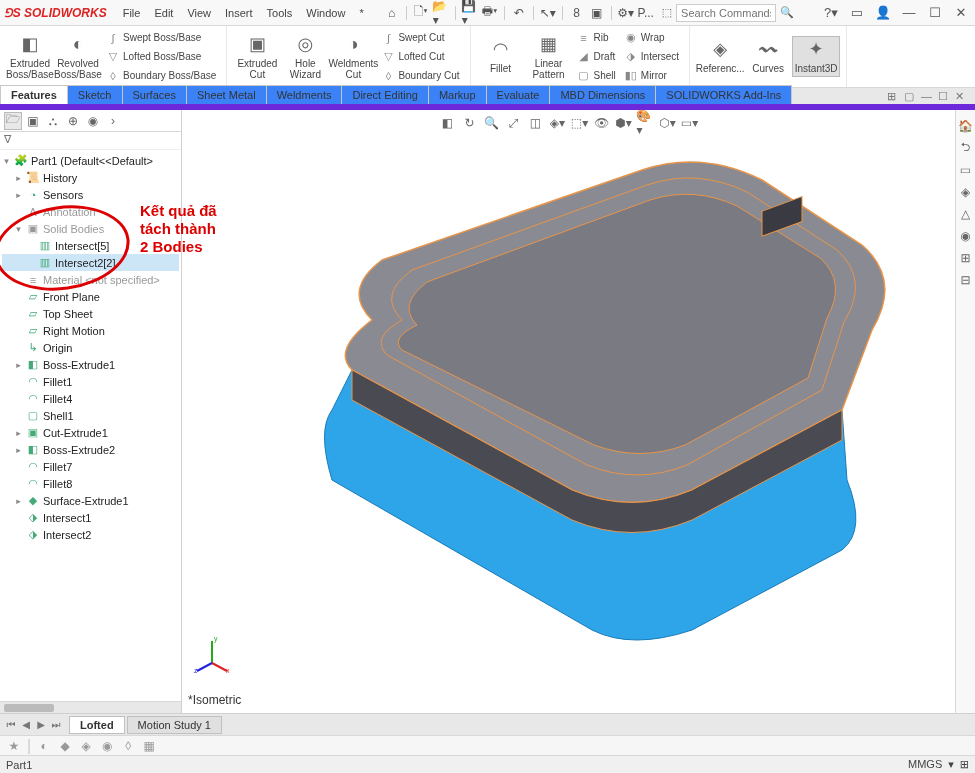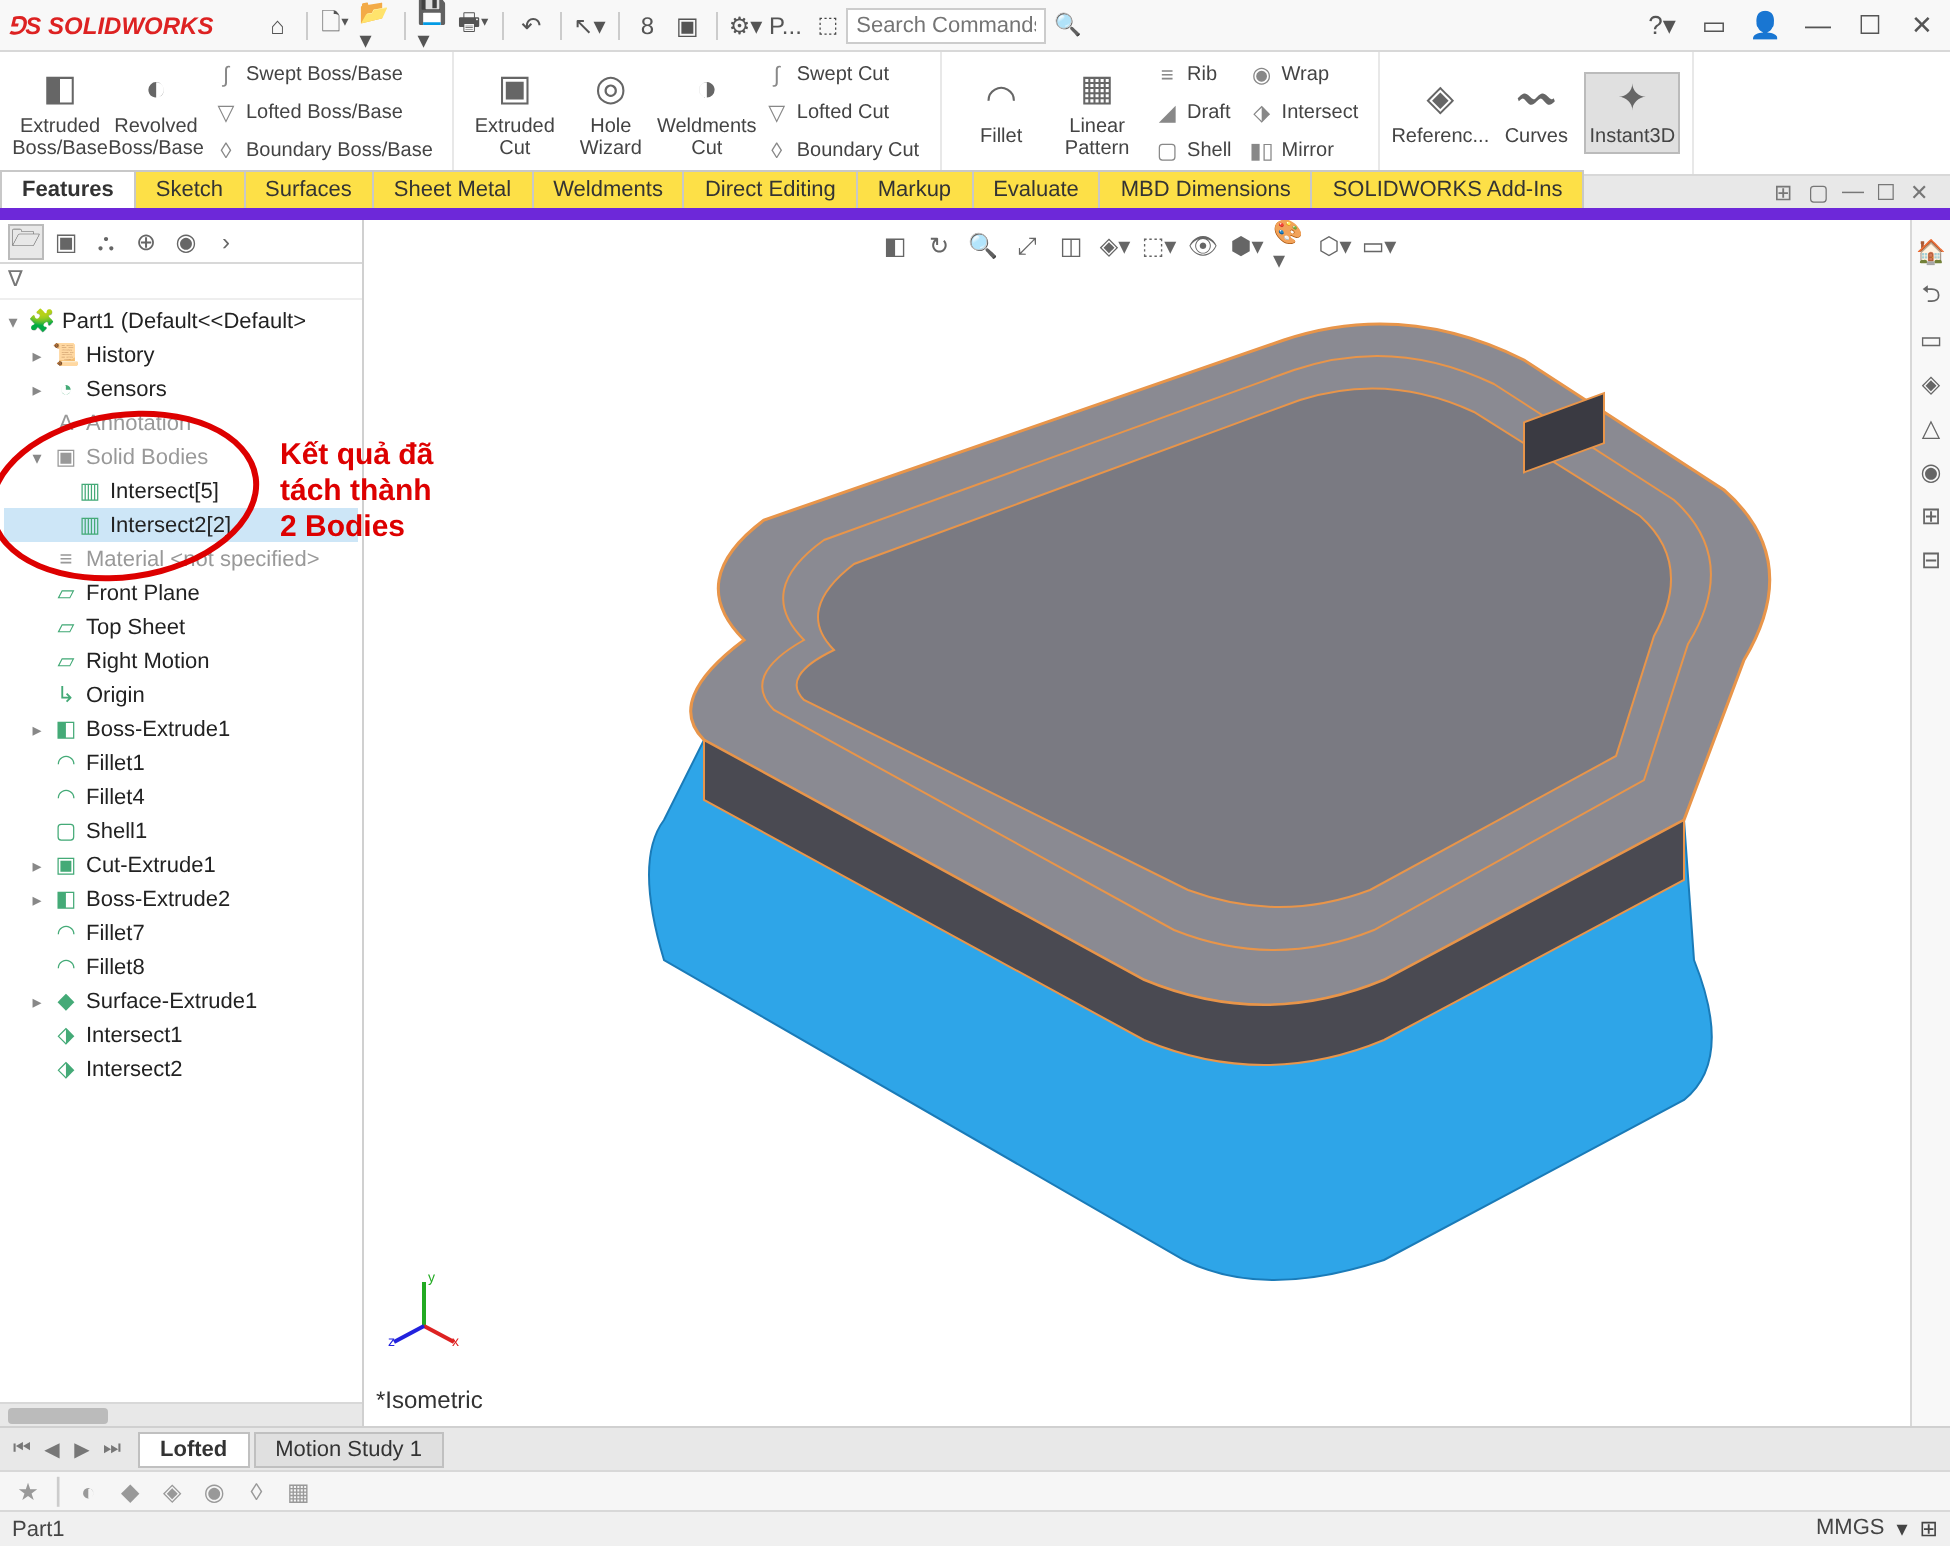--- a/index.html
+++ b/index.html
@@ -19,21 +19,21 @@
 .ribbon { height: 62px; background: #fff; border-bottom: 1px solid #d8d8d8; display: flex; align-items: stretch; }
 .ribbon .group { display: flex; flex-direction: column; justify-content: center; align-items: center; padding: 2px 6px; border-right: 1px solid #e8e8e8; }
 .ribbon .bigbtn { display: flex; flex-direction: column; align-items: center; justify-content: center; width: 48px; font-size: 10px; color: #444; text-align: center; line-height: 1.1; padding: 2px; }
 .ribbon .bigbtn .ico { width: 22px; height: 22px; margin-bottom: 2px; display: flex; align-items: center; justify-content: center; font-size: 18px; color: #666; }
 .ribbon .smallcol { display: flex; flex-direction: column; justify-content: center; gap: 1px; padding: 0 4px; }
 .ribbon .smallbtn { display: flex; align-items: center; font-size: 10px; color: #444; white-space: nowrap; gap: 3px; height: 18px; }
 .ribbon .smallbtn .ico { width: 14px; height: 14px; display: flex; align-items: center; justify-content: center; font-size: 11px; color: #888; }
 .ribbon .active-big { background: #e0e0e0; border: 1px solid #bbb; }
 
 .tabbar { height: 22px; background: #e8e8e8; display: flex; align-items: flex-end; border-bottom: 6px solid #6d28d9; font-size: 11px; }
-.tabbar .tab { padding: 3px 10px; background: #fde047; border: 1px solid #c8c8c8; border-bottom: none; margin-right: -1px; color: #333; cursor: default; }
+.tabbar .tab { padding: 3px 10px; background: #3b82f6; border: 1px solid #c8c8c8; border-bottom: none; margin-right: -1px; color: #333; cursor: default; }
 .tabbar .tab.active { background: #fff; font-weight: bold; }
 .tabbar .right-icons { margin-left: auto; display: flex; gap: 3px; padding-right: 6px; align-items: center; }
 .tabbar .right-icons .ico { width: 14px; height: 14px; font-size: 11px; color: #777; }
 
 .workspace { display: flex; height: calc(773px - 26px - 62px - 22px - 22px - 20px - 18px); position: relative; }
 
 .leftpanel { width: 182px; border-right: 1px solid #d0d0d0; display: flex; flex-direction: column; background: #fff; position: relative; }
 .lp-tabs { height: 22px; display: flex; align-items: center; gap: 2px; padding: 2px 4px; border-bottom: 1px solid #d8d8d8; }
 .lp-tabs .ico { width: 18px; height: 18px; display: flex; align-items: center; justify-content: center; font-size: 12px; color: #666; border: 1px solid transparent; }
 .lp-tabs .ico.active { background: #e8e8e8; border: 1px solid #bbb; }
@@ -73,20 +73,29 @@
 .red-circle { position: absolute; border: 3px solid #d00; border-radius: 50%; pointer-events: none; z-index: 49; }
 
 
 .model-svg { position: absolute; top: 20px; left: 20px; }
 </style>
 </head>
 <body>
 
 <div class="titlebar">
   <span class="logo"><span style="color:#d22">⅁S</span> <span>SOLIDWORKS</span></span>
+  <div class="menu">
+    <span>File</span>
+    <span>Edit</span>
+    <span>View</span>
+    <span>Insert</span>
+    <span>Tools</span>
+    <span>Window</span>
+    <span>*</span>
+  </div>
   <div class="qat">
     <span class="ico">⌂</span>
     <span class="sep"></span>
     <span class="ico">🗋▾</span>
     <span class="ico">📂▾</span>
     <span class="sep"></span>
     <span class="ico">💾▾</span>
     <span class="ico">🖶▾</span>
     <span class="sep"></span>
     <span class="ico">↶</span>
@@ -430,21 +439,21 @@
     <span class="ico">⮌</span>
     <span class="ico">▭</span>
     <span class="ico">◈</span>
     <span class="ico">△</span>
     <span class="ico">◉</span>
     <span class="ico">⊞</span>
     <span class="ico">⊟</span>
   </div>
 
   <div class="red-circle" style="left:-6px; top:96px; width:136px; height:84px; transform:rotate(-8deg);"></div>
-  <div class="annotation" style="left:140px; top:109px">
+  <div class="annotation" style="left:140px; top:92px">
     <span>Kết quả đã</span><br>
     <span>tách thành</span><br>
     <span>2 Bodies</span>
   </div>
 </div>
 
 <div class="bottomtabs">
   <div class="nav">
     <span class="ico">⏮</span>
     <span class="ico">◀</span>

